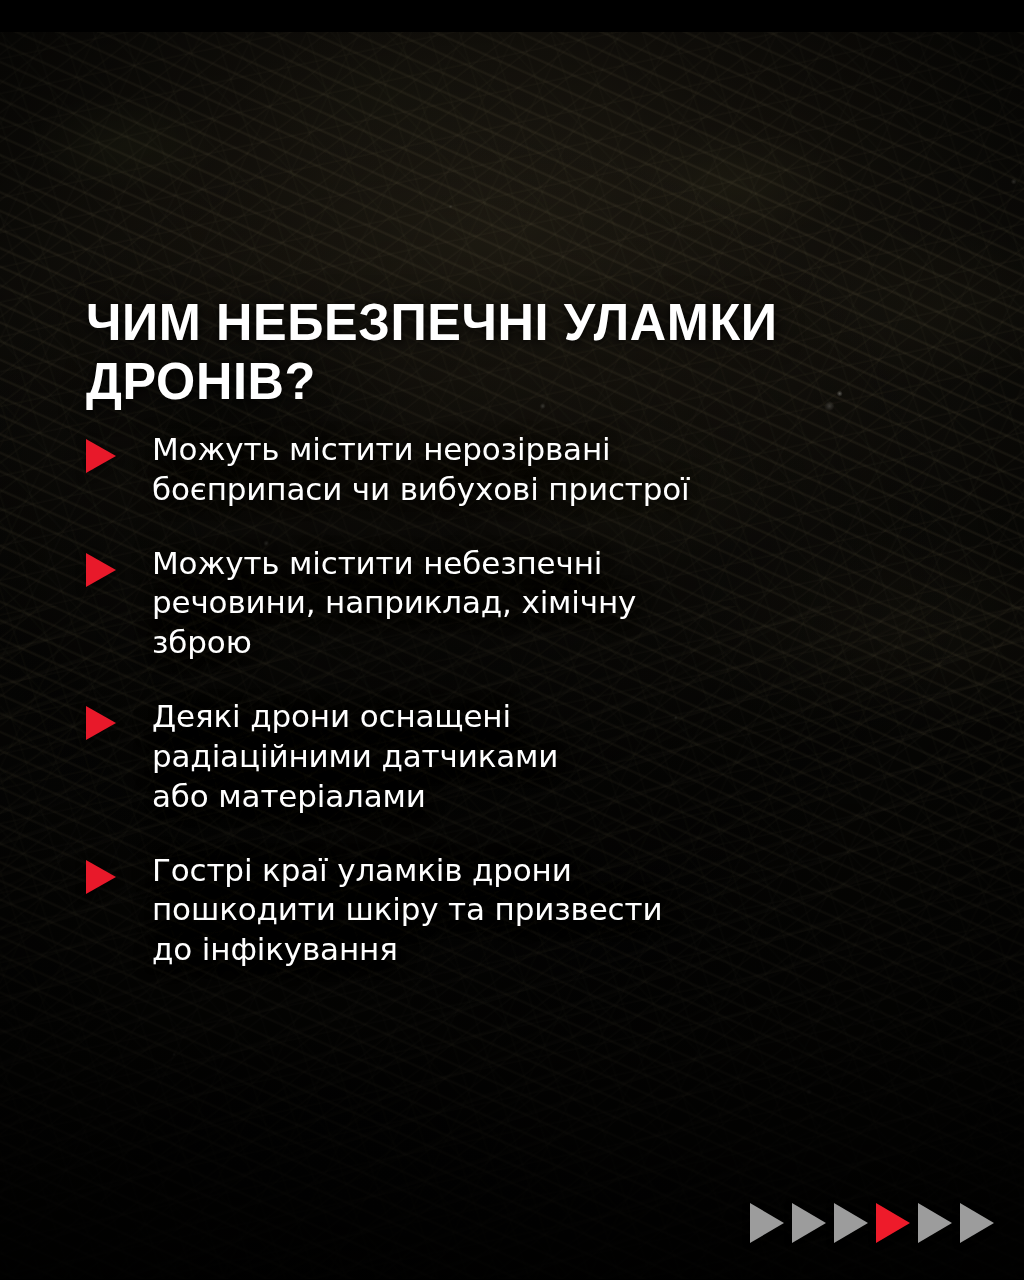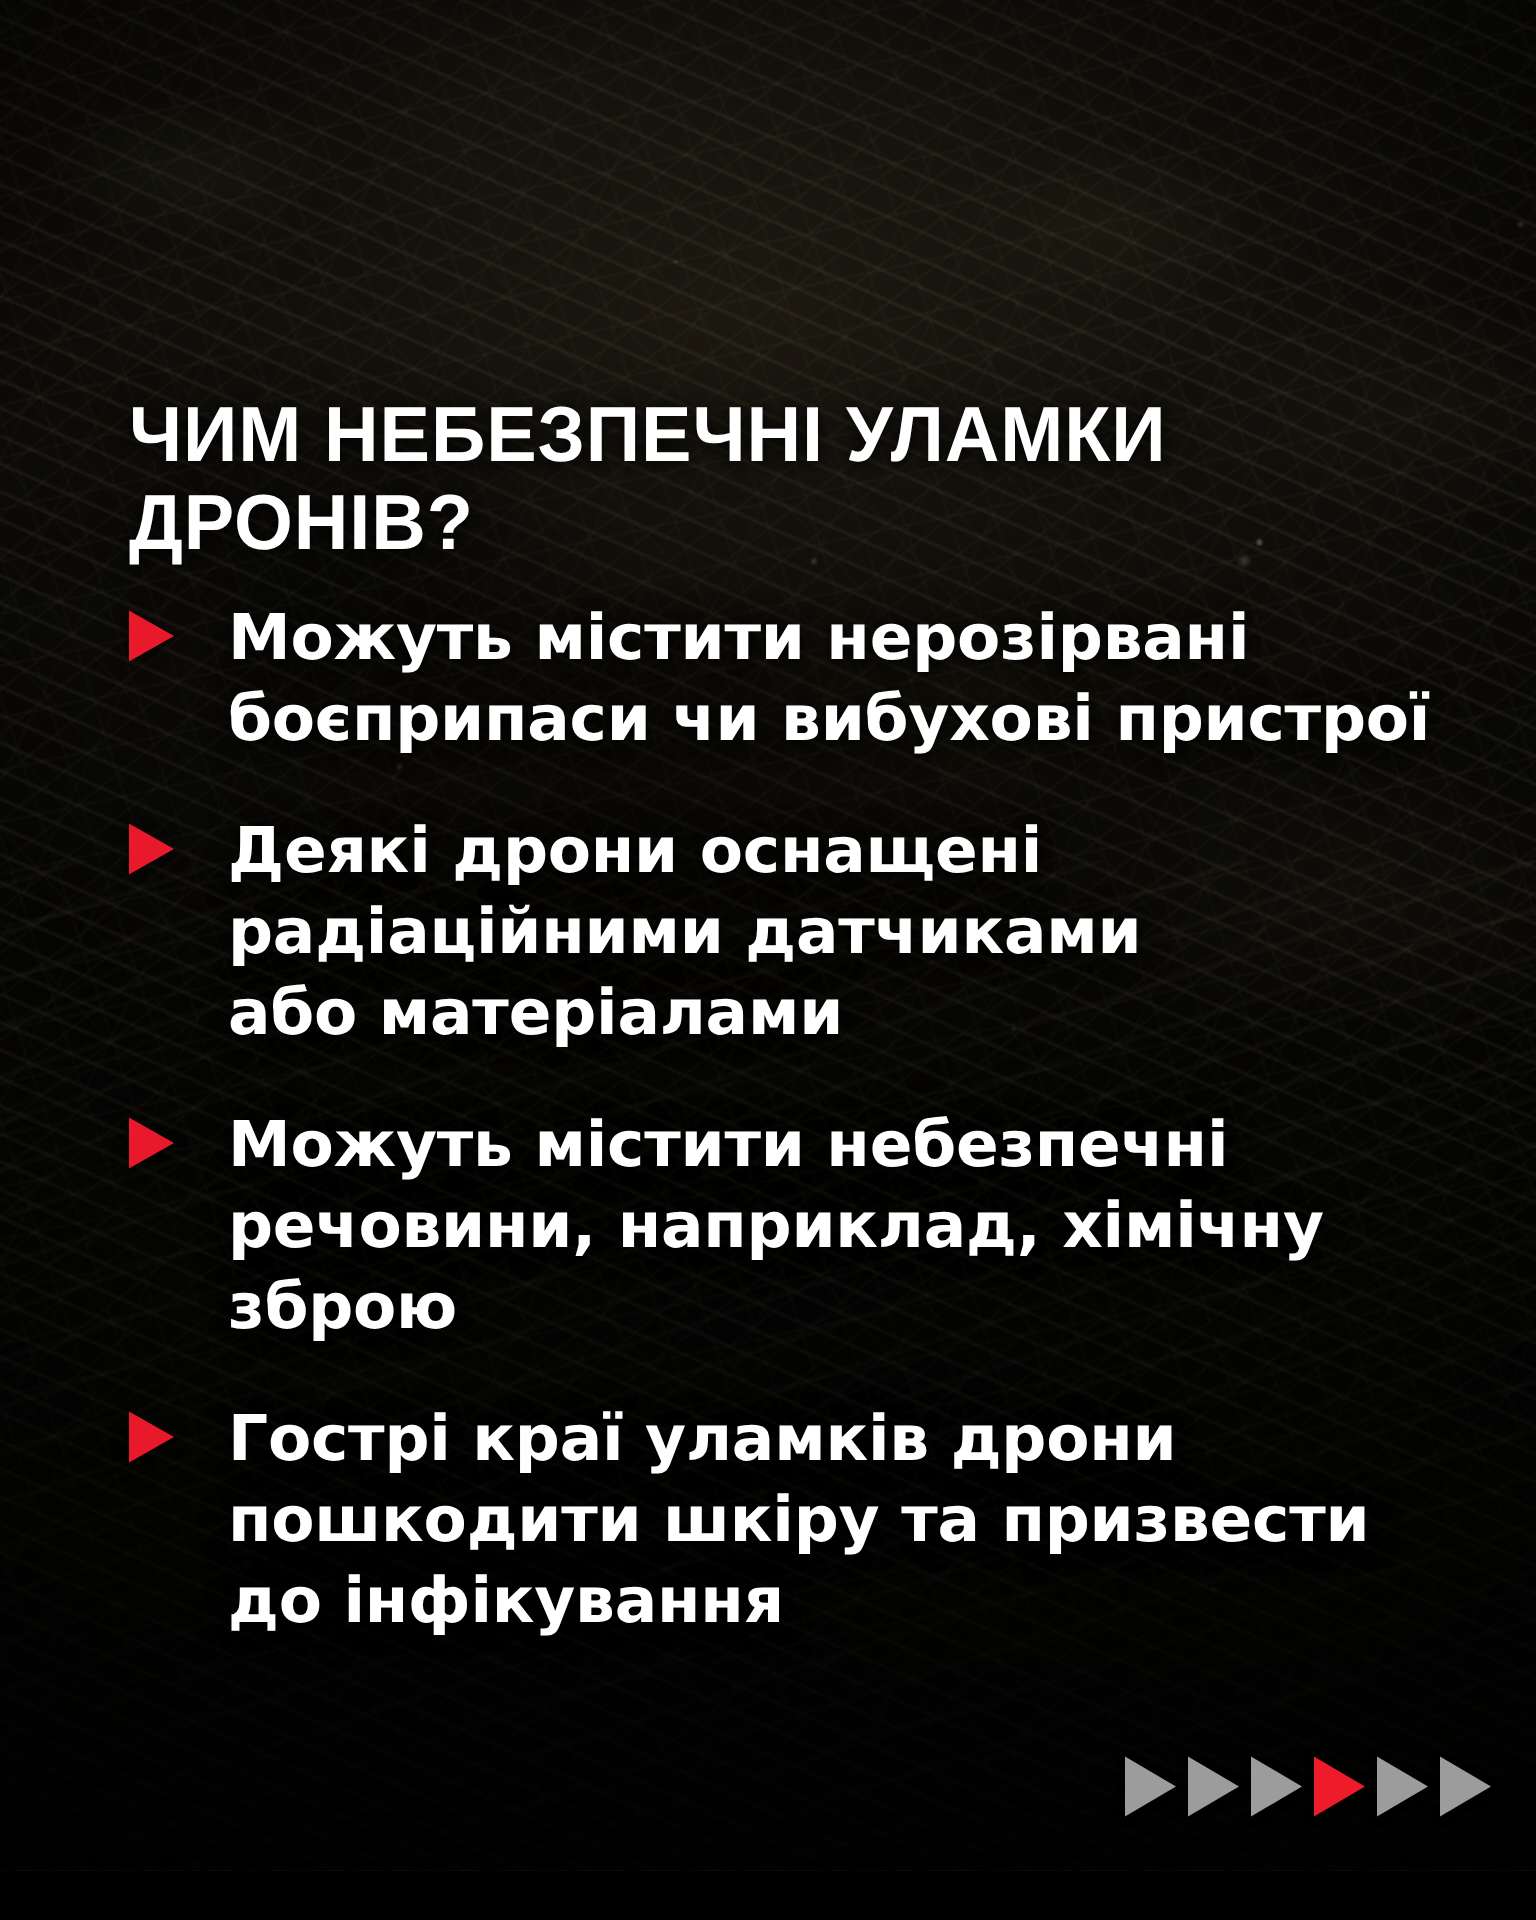--- a/index.html
+++ b/index.html
@@ -13,20 +13,21 @@
     overflow: hidden;
     font-family: "DejaVu Sans", sans-serif;
   }
 
   #poster {
     position: relative;
     width: 1024px;
     height: 1247px;
     overflow: hidden;
     background-color: #15150f;
+    margin-top: 32px;
   }
 
   
   .bg-layer {
     position: absolute;
     inset: 0;
     pointer-events: none;
   }
 
   
@@ -175,22 +176,22 @@
     border-width: 17px 0 17px 30px;
     border-color: transparent transparent transparent #e8192a;
     filter: drop-shadow(0 2px 5px rgba(0,0,0,0.8));
   }
 
   .bullet-text {
     display: block;
     padding-left: 66px;
     color: #ffffff;
     font-family: "DejaVu Sans", sans-serif;
-    font-weight: bold;
-    font-size: 42px;
+    font-weight: normal;
+    font-size: 31px;
     line-height: 1.285;
     letter-spacing: -0.15px;
     text-shadow: 0 2px 9px rgba(0,0,0,0.85), 0 0 20px rgba(0,0,0,0.55);
     white-space: pre-line;
   }
   .bullet-row .bullet-text {
     margin-left: -0px;
   }
   .bullet-row:nth-child(1) .bullet-text,
   .bullet-row:nth-child(2) .bullet-text,
@@ -244,34 +245,34 @@
     <div id="bullets">
 
       <div class="bullet-row">
         <span class="bullet-marker"></span>
         <span class="bullet-text">Можуть містити нерозірвані
 боєприпаси чи вибухові пристрої</span>
       </div>
 
       <div class="bullet-row">
         <span class="bullet-marker"></span>
+        <span class="bullet-text">Можуть містити небезпечні
+речовини, наприклад, хімічну
+зброю</span>
+      </div>
+
+      <div class="bullet-row">
+        <span class="bullet-marker"></span>
         <span class="bullet-text">Деякі дрони оснащені
 радіаційними датчиками
 або матеріалами</span>
       </div>
 
       <div class="bullet-row">
         <span class="bullet-marker"></span>
-        <span class="bullet-text">Можуть містити небезпечні
-речовини, наприклад, хімічну
-зброю</span>
-      </div>
-
-      <div class="bullet-row">
-        <span class="bullet-marker"></span>
         <span class="bullet-text">Гострі краї уламків дрони
 пошкодити шкіру та призвести
 до інфікування</span>
       </div>
 
     </div>
 
     <div id="page-indicator">
       <span class="ind-tri"></span>
       <span class="ind-tri"></span>

